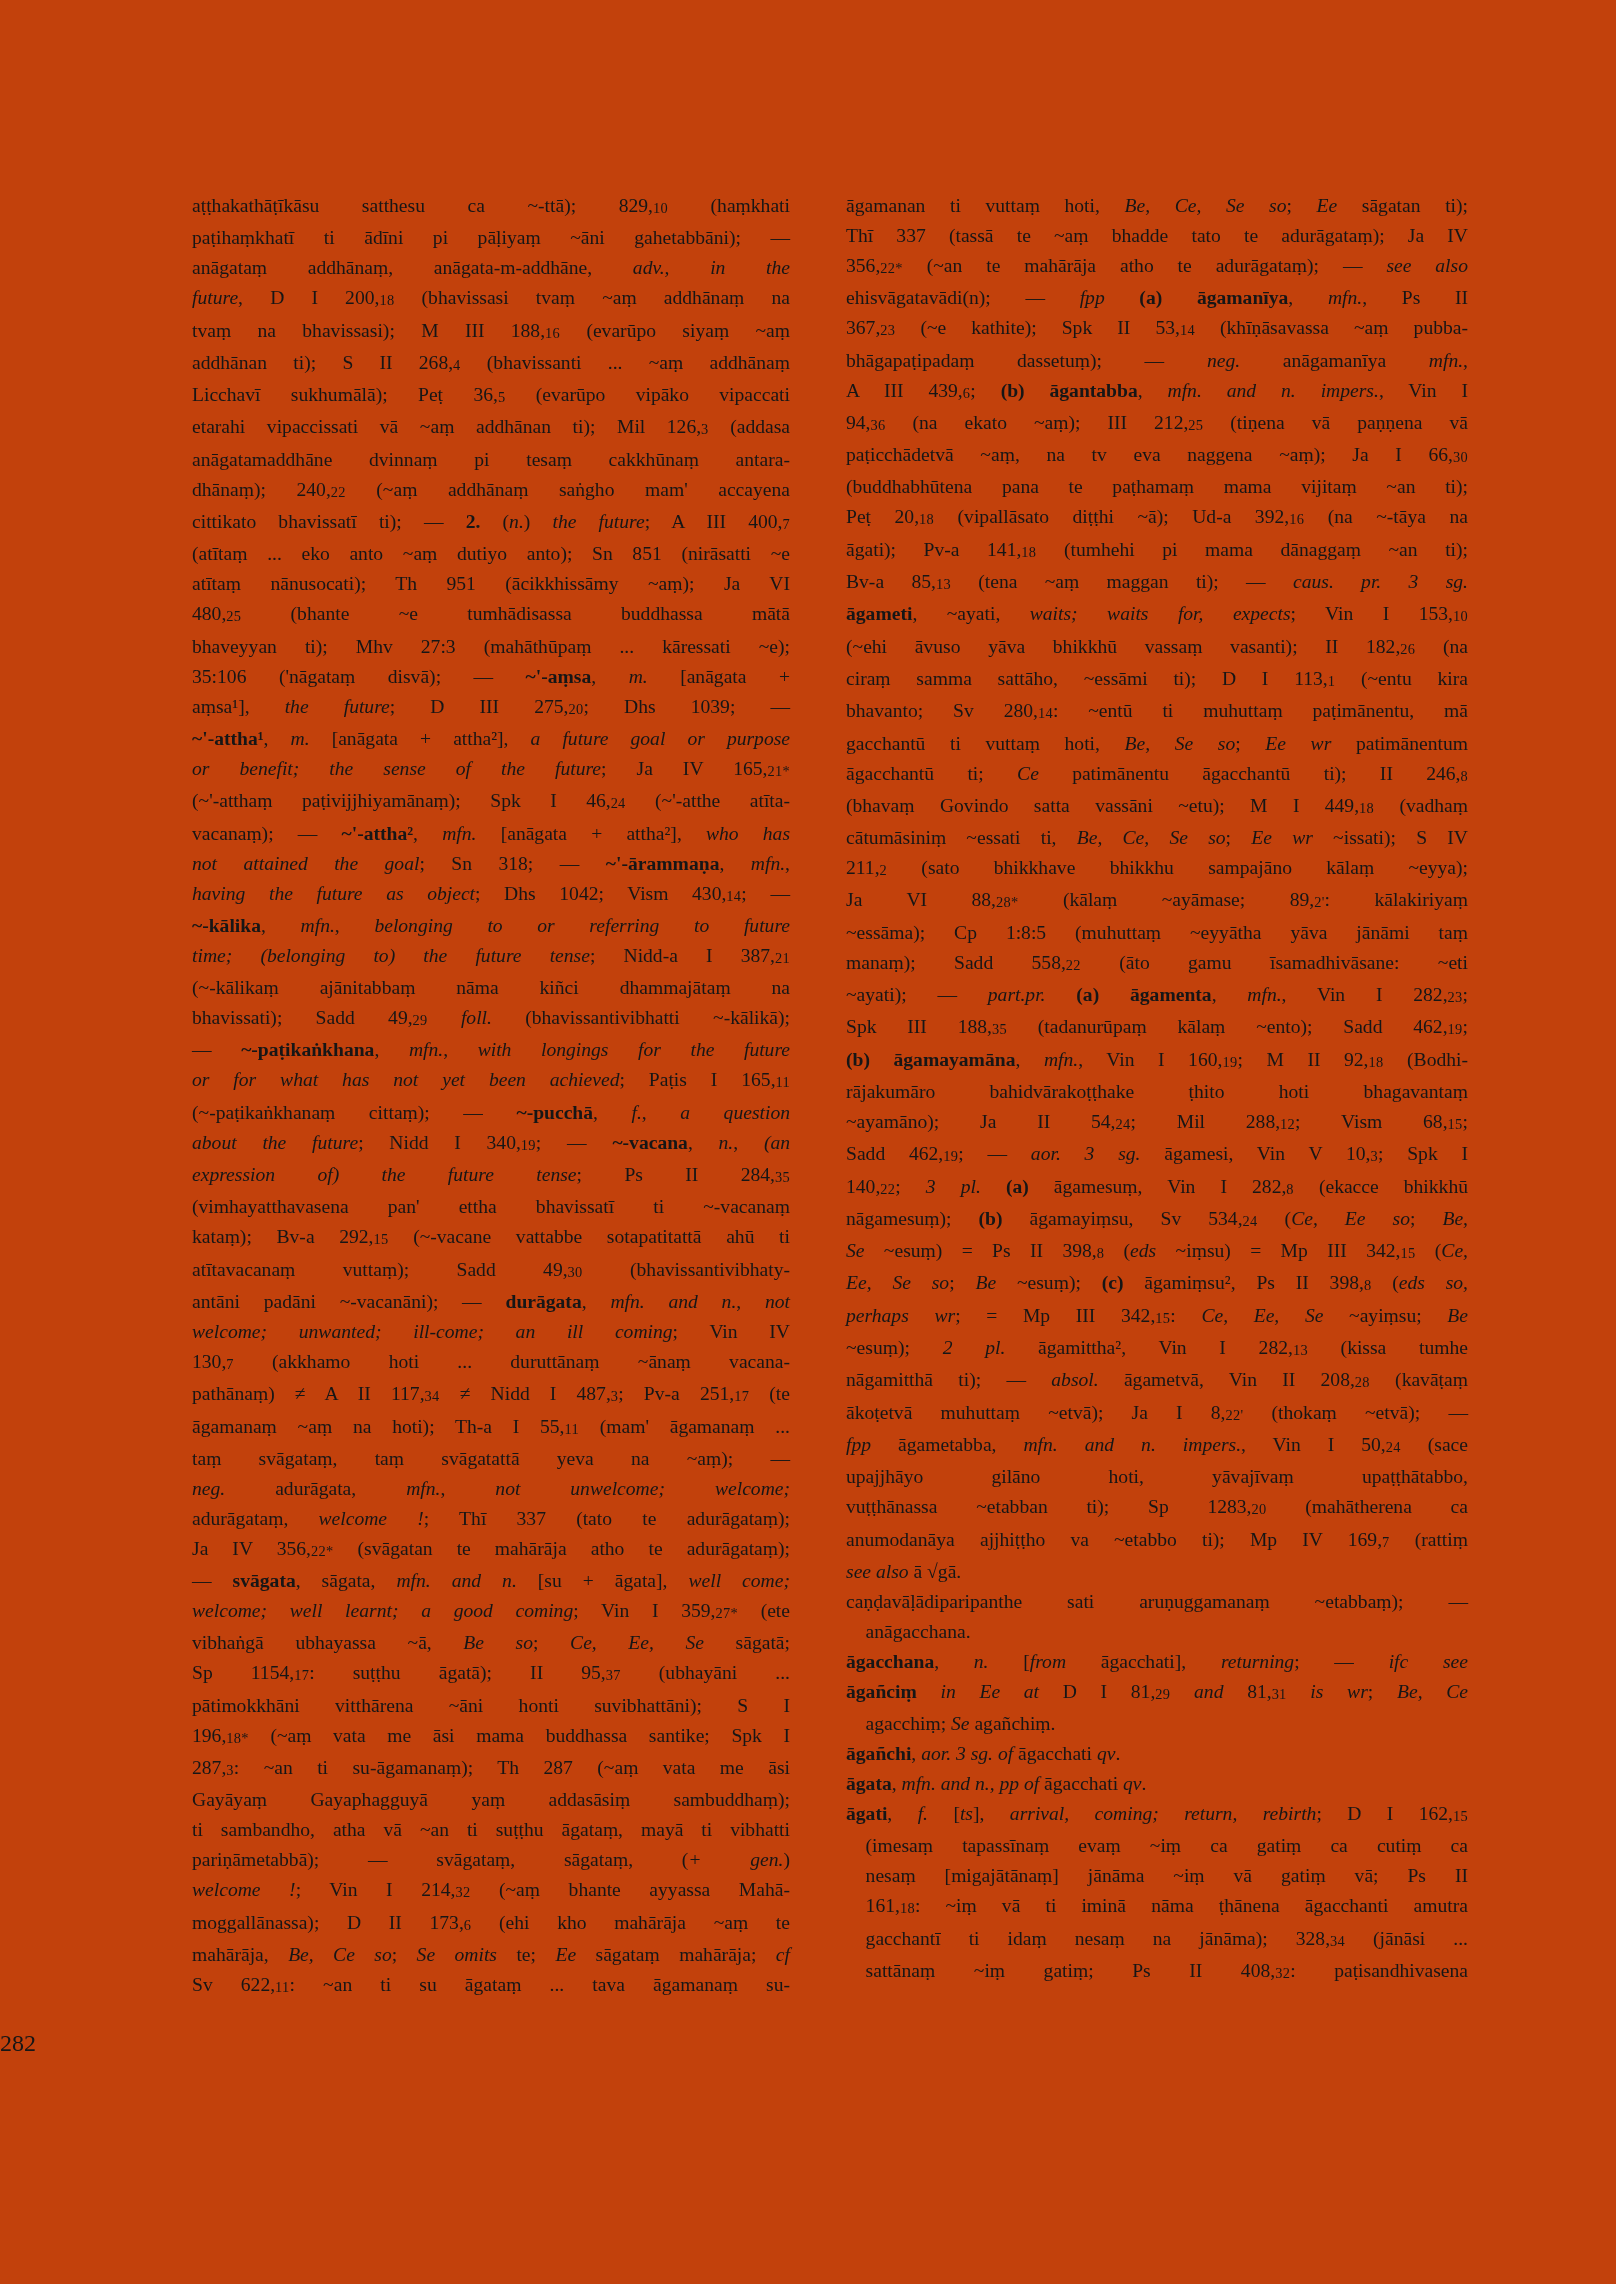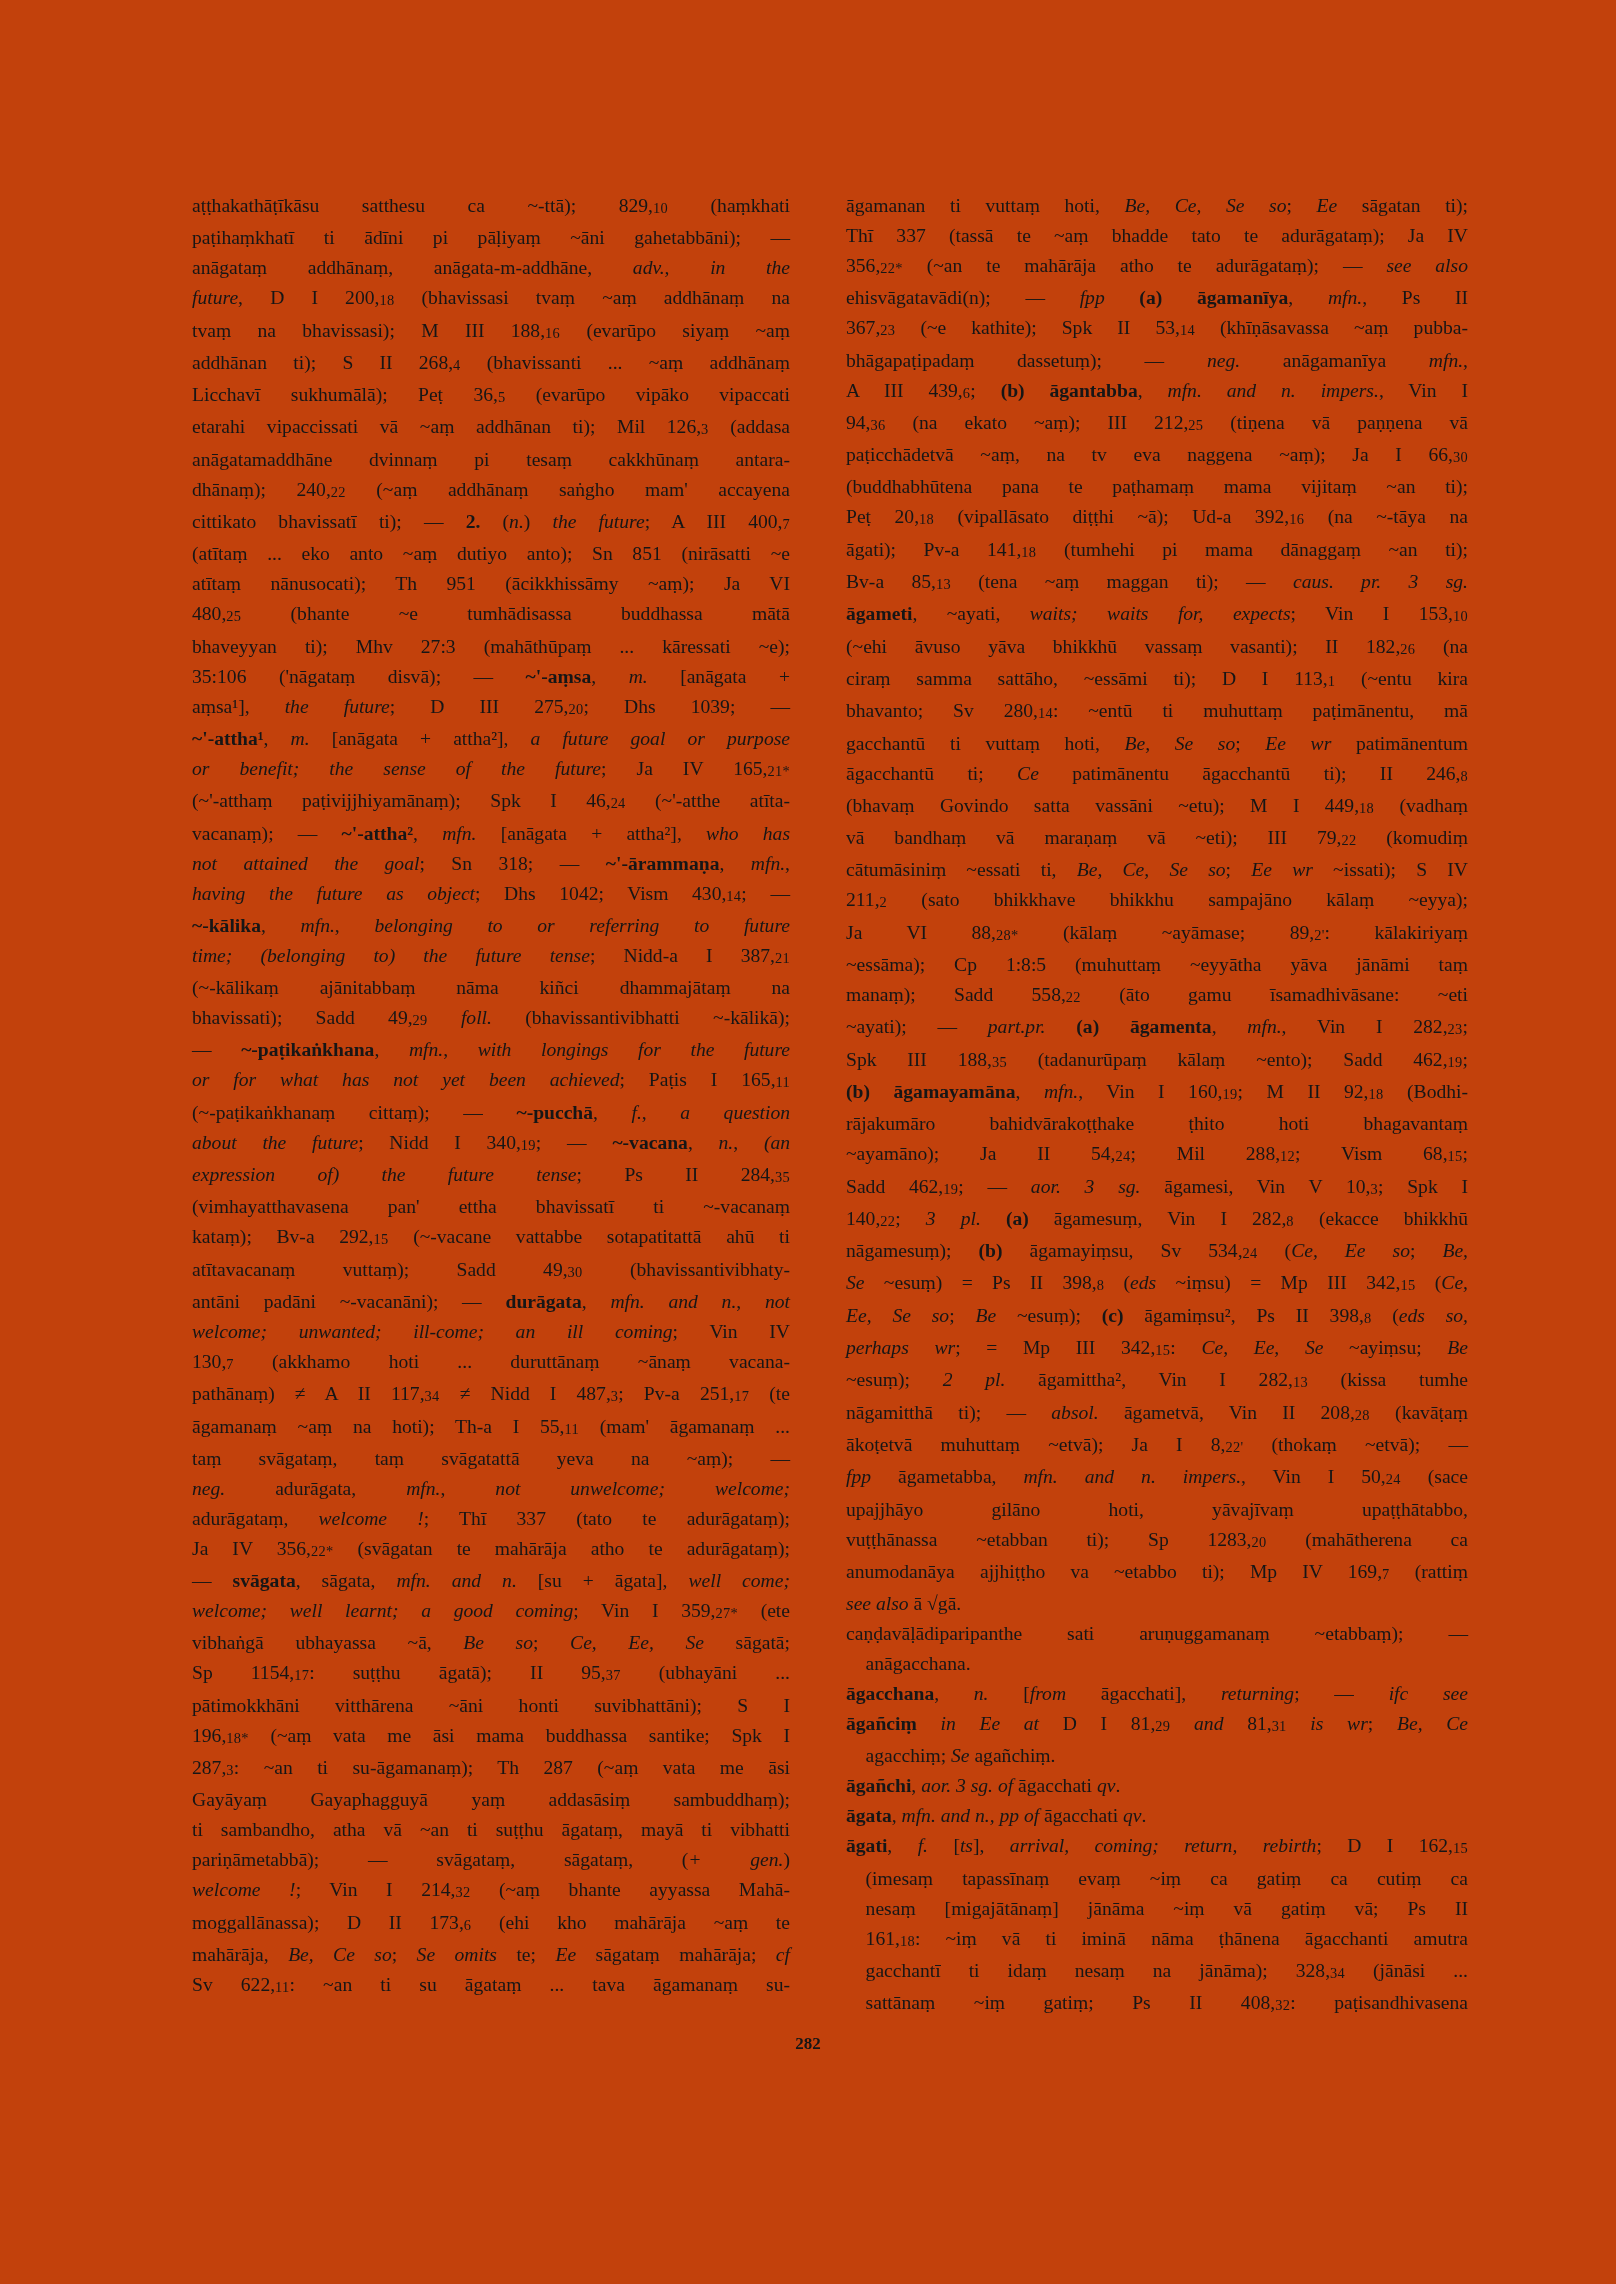--- a/index.html
+++ b/index.html
@@ -16,21 +16,21 @@
     font-size:19.6px; line-height:30px; white-space:normal;
     text-align:justify; text-align-last:justify;
   }
   .line.flush { text-align-last:left; }
   .line.ind   { padding-left:19.6px; }
   .line i { font-style:italic; }
   .line b { font-weight:bold; }
   .loc { font-size:14.4px; vertical-align:-1.3px; letter-spacing:0.3px; }
   .page-number {
     position:absolute; left:0; right:0; top:2029px;
-    text-align:center; font-size:17px; line-height:29px;font-weight:bold;
+    text-align:left; font-size:24px; line-height:29px;
   }
 </style>
 </head>
 <body>
 
 <div class="page">
   <div class="col col-left">
       <div class="line">aṭṭhakathāṭīkāsu satthesu ca ~-ttā); 829,<span class="loc">10</span> (haṃkhati</div>
       <div class="line">paṭihaṃkhatī ti ādīni pi pāḷiyaṃ ~āni gahetabbāni); —</div>
       <div class="line">anāgataṃ addhānaṃ, anāgata-m-addhāne, <i>adv., in the</i></div>
@@ -104,21 +104,20 @@
       <div class="line">Peṭ 20,<span class="loc">18</span> (vipallāsato diṭṭhi ~ā); Ud-a 392,<span class="loc">16</span> (na ~-tāya na</div>
       <div class="line">āgati); Pv-a 141,<span class="loc">18</span> (tumhehi pi mama dānaggaṃ ~an ti);</div>
       <div class="line">Bv-a 85,<span class="loc">13</span> (tena ~aṃ maggan ti); — <i>caus. pr. 3 sg.</i></div>
       <div class="line"><b>āgameti</b>, ~ayati, <i>waits; waits for, expects</i>; Vin I 153,<span class="loc">10</span></div>
       <div class="line">(~ehi āvuso yāva bhikkhū vassaṃ vasanti); II 182,<span class="loc">26</span> (na</div>
       <div class="line">ciraṃ samma sattāho, ~essāmi ti); D I 113,<span class="loc">1</span> (~entu kira</div>
       <div class="line">bhavanto; Sv 280,<span class="loc">14</span>: ~entū ti muhuttaṃ paṭimānentu, mā</div>
       <div class="line">gacchantū ti vuttaṃ hoti, <i>Be, Se so</i>; <i>Ee wr</i> patimānentum</div>
       <div class="line">āgacchantū ti; <i>Ce</i> patimānentu āgacchantū ti); II 246,<span class="loc">8</span></div>
       <div class="line">(bhavaṃ Govindo satta vassāni ~etu); M I 449,<span class="loc">18</span> (vadhaṃ</div>
-      <div class="line">vā bandhaṃ vā maraṇaṃ vā ~eti); III 79,<span class="loc">22</span> (komudiṃ</div>
       <div class="line">cātumāsiniṃ ~essati ti, <i>Be, Ce, Se so</i>; <i>Ee wr</i> ~issati); S IV</div>
       <div class="line">211,<span class="loc">2</span> (sato bhikkhave bhikkhu sampajāno kālaṃ ~eyya);</div>
       <div class="line">Ja VI 88,<span class="loc">28*</span> (kālaṃ ~ayāmase; 89,<span class="loc">2'</span>: kālakiriyaṃ</div>
       <div class="line">~essāma); Cp 1:8:5 (muhuttaṃ ~eyyātha yāva jānāmi taṃ</div>
       <div class="line">manaṃ); Sadd 558,<span class="loc">22</span> (āto gamu īsamadhivāsane: ~eti</div>
       <div class="line">~ayati); — <i>part.pr.</i> <b>(a)</b> <b>āgamenta</b>, <i>mfn.</i>, Vin I 282,<span class="loc">23</span>;</div>
       <div class="line">Spk III 188,<span class="loc">35</span> (tadanurūpaṃ kālaṃ ~ento); Sadd 462,<span class="loc">19</span>;</div>
       <div class="line"><b>(b)</b> <b>āgamayamāna</b>, <i>mfn.</i>, Vin I 160,<span class="loc">19</span>; M II 92,<span class="loc">18</span> (Bodhi-</div>
       <div class="line">rājakumāro bahidvārakoṭṭhake ṭhito hoti bhagavantaṃ</div>
       <div class="line">~ayamāno); Ja II 54,<span class="loc">24</span>; Mil 288,<span class="loc">12</span>; Vism 68,<span class="loc">15</span>;</div>

